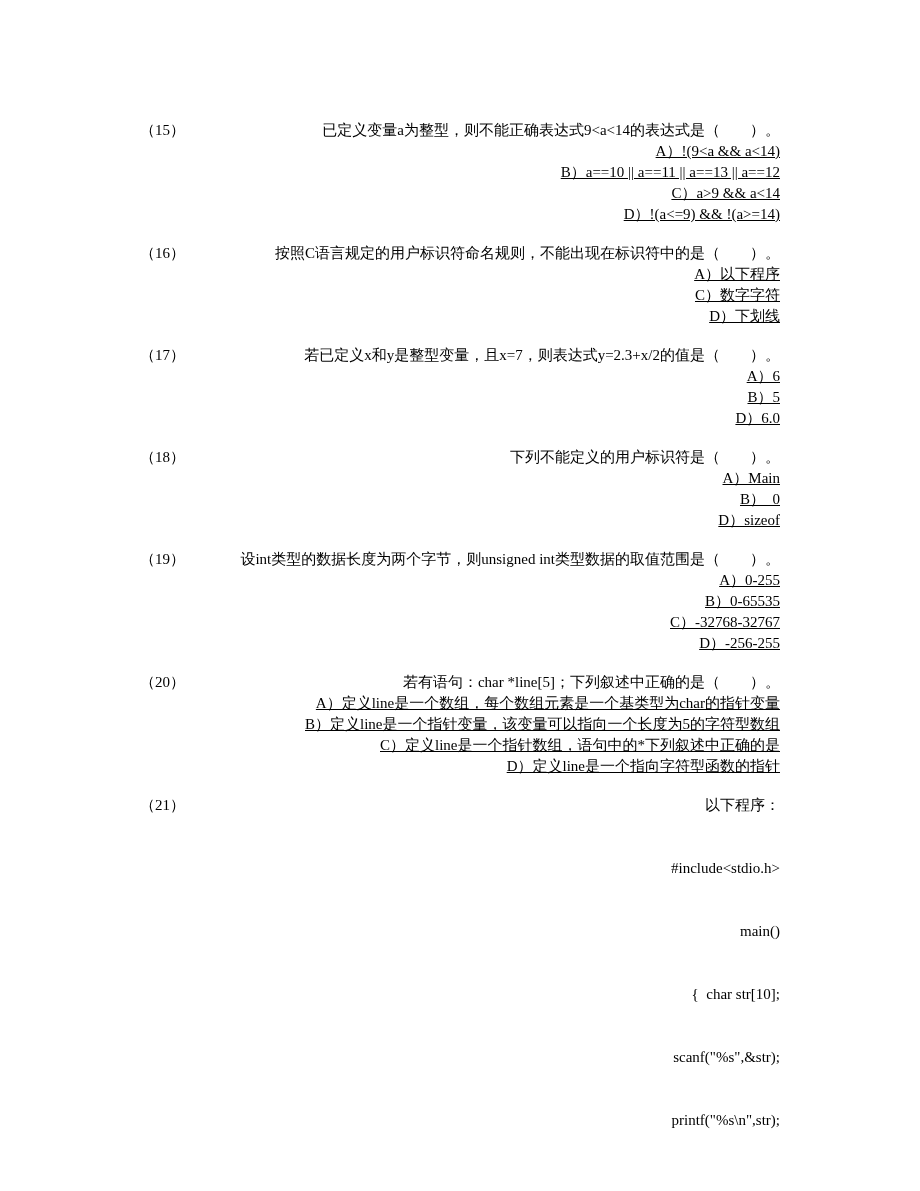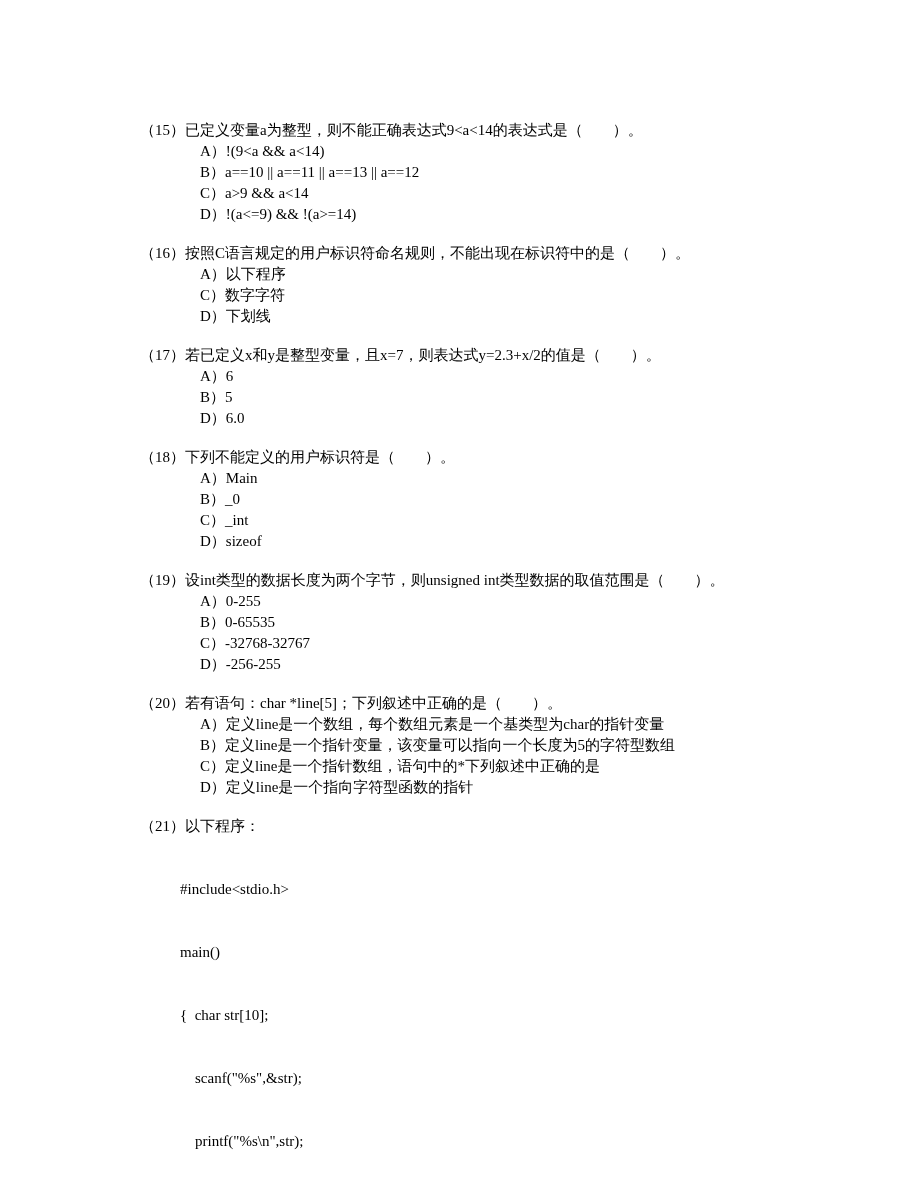--- a/index.html
+++ b/index.html
@@ -11,32 +11,34 @@
     margin: 0;
     padding: 0;
     width: 920px;
     height: 1191px;
   }
   .page {
     padding: 120px 140px 0 140px;
   }
   .question {
     margin-bottom: 18px;
+    text-align: right;
   }
   .stem {
     display: flex;
   }
   .qnum {
     flex-shrink: 0;
   }
   .qtext {
     flex: 1;
   }
   .options {
     padding-left: 60px;
+    text-decoration: underline;
   }
   .opt {
     display: block;
   }
   .codeblock {
     padding-left: 40px;
     white-space: pre;
   }
 </style>
 </head>
@@ -82,21 +84,20 @@
   </div>
 
   <div class="question">
     <div class="stem">
       <span class="qnum">（18）</span>
       <span class="qtext">下列不能定义的用户标识符是（　　）。</span>
     </div>
     <div class="options">
       <span class="opt">A）Main</span>
       <span class="opt">B）_0</span>
-      <span class="opt">C）_int</span>
       <span class="opt">D）sizeof</span>
     </div>
   </div>
 
   <div class="question">
     <div class="stem">
       <span class="qnum">（19）</span>
       <span class="qtext">设int类型的数据长度为两个字节，则unsigned int类型数据的取值范围是（　　）。</span>
     </div>
     <div class="options">

